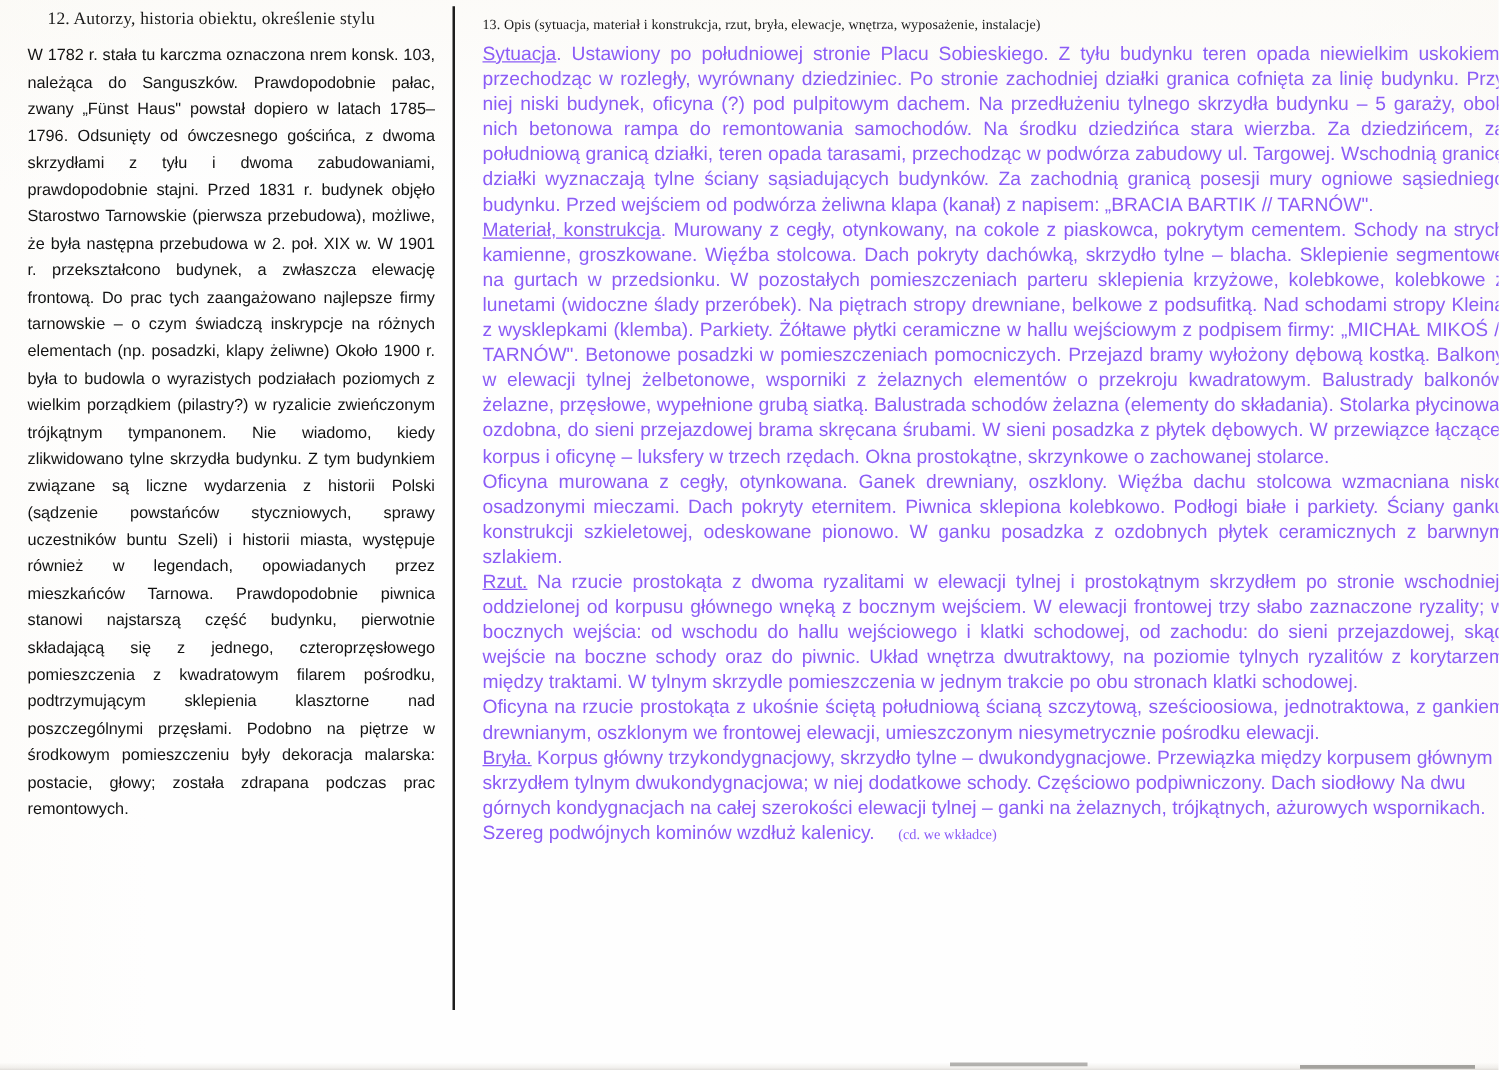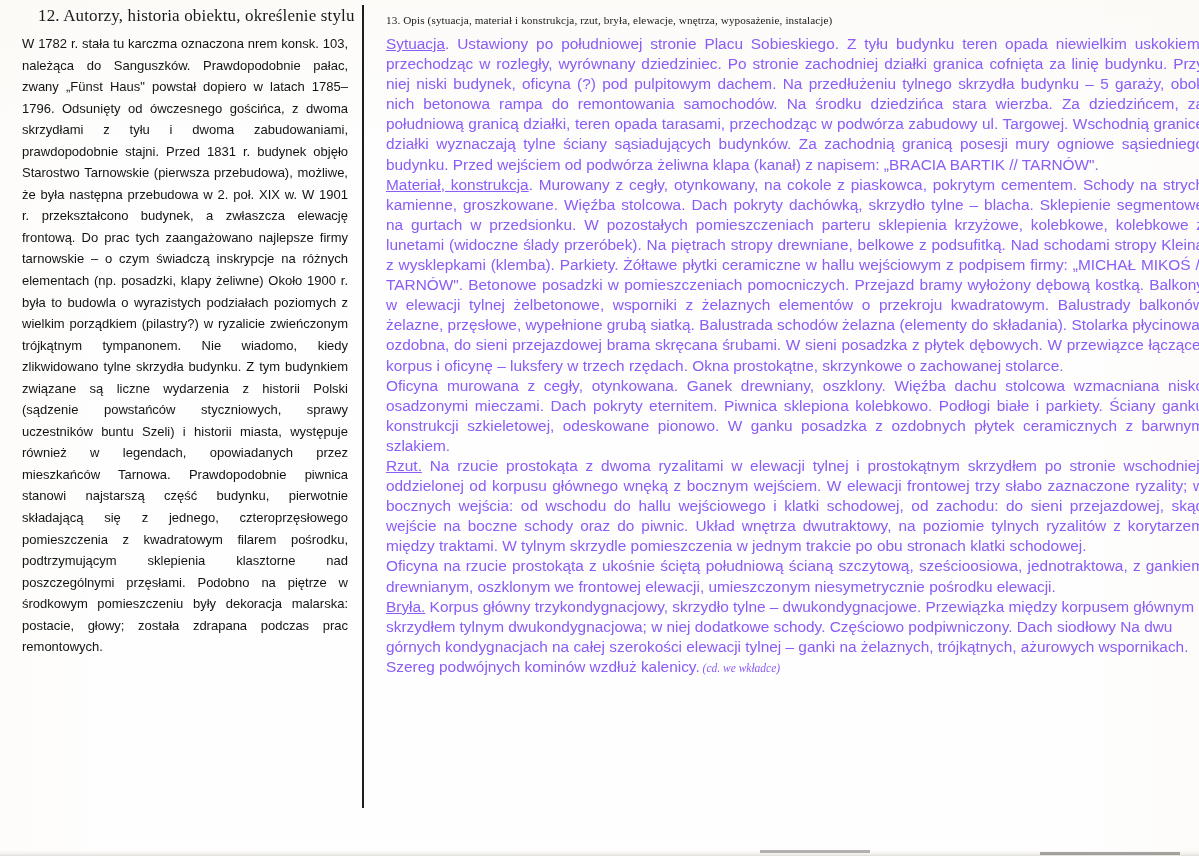--- a/index.html
+++ b/index.html
@@ -73,21 +73,21 @@
     top: 0px;
     width: 362px;
     height: 856px;
   }
   .col-left .field-header {
     position: absolute;
     left: 38px;
     top: 9px;
     width: 310px;
     font-family: "Liberation Serif", serif;
-    font-size: 17px;
+    font-size: 14px;
     line-height: 13px;
     letter-spacing: 0.15px;
     color: #1a1a1a;
     white-space: nowrap;
   }
   .col-left .body-text {
     position: absolute;
     left: 22px;
     top: 33px;
     width: 326px;
@@ -135,22 +135,22 @@
   }
   .col-right .body-text p {
     margin: 0;
   }
   .section-label {
     text-decoration: underline;
     text-underline-offset: 1px;
   }
   .continuation {
     font-family: "Liberation Serif", serif;
-    font-style: italic;
     font-size: 11.5px;
+    margin-left: 16px;
   }
   p.cont-line {
     text-align: left;
   }
 </style>
 </head>
 <body>
 
 <div class="page">
 

